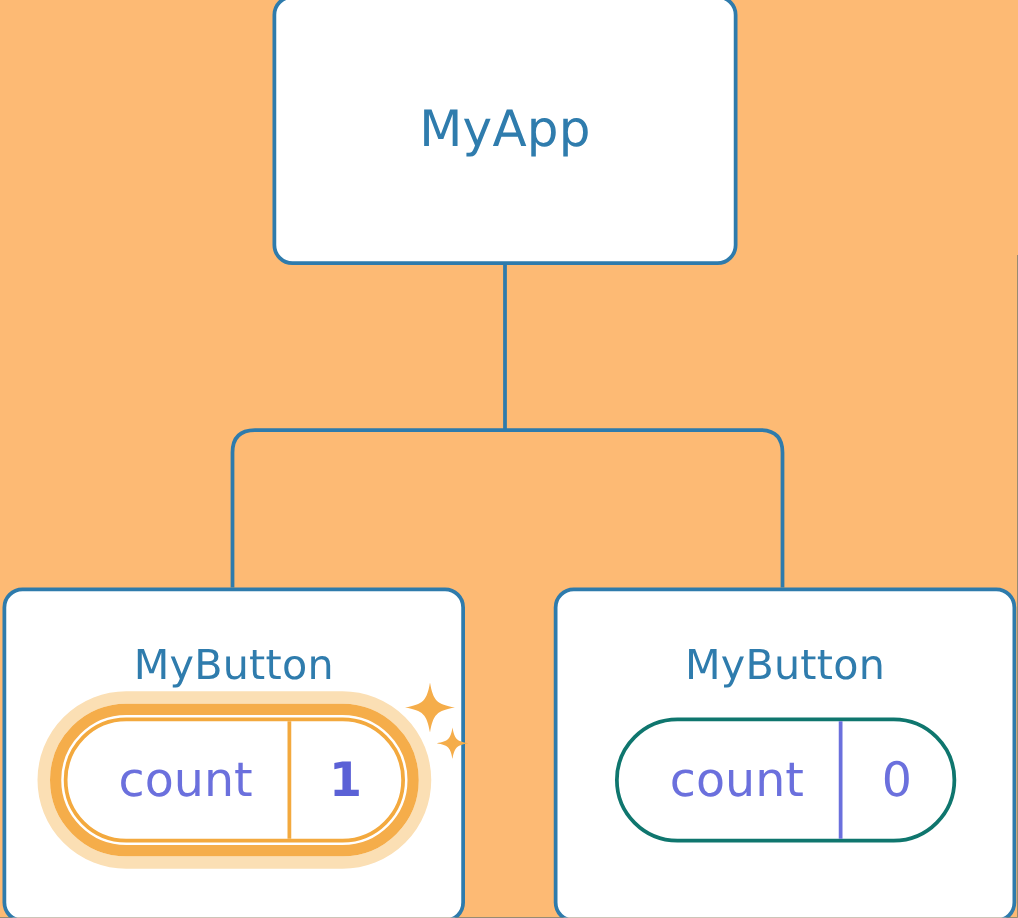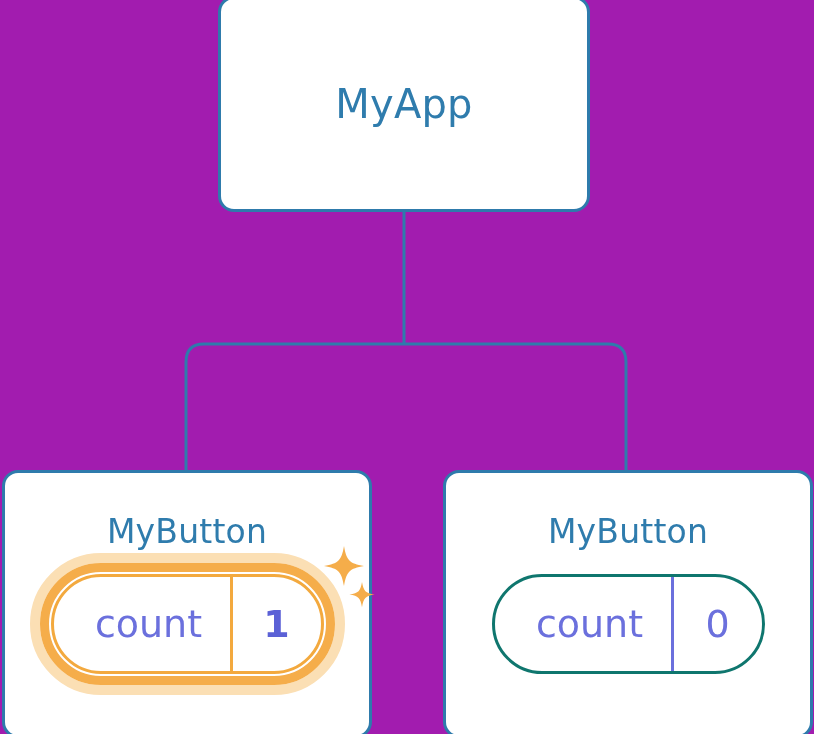--- a/index.html
+++ b/index.html
@@ -13,21 +13,21 @@
     height: 734px;
     overflow: hidden;
     font-family: "DejaVu Sans", "Liberation Sans", sans-serif;
     position: relative;
   }
   #stage {
     position: absolute;
     inset: 0;
     width: 814px;
     height: 734px;
-    background: #a21caf;
+    background: #fdba74;
   }
 
   
   #connectors {
     position: absolute;
     left: 0; top: 0;
     width: 814px;
     height: 734px;
     pointer-events: none;
   }

